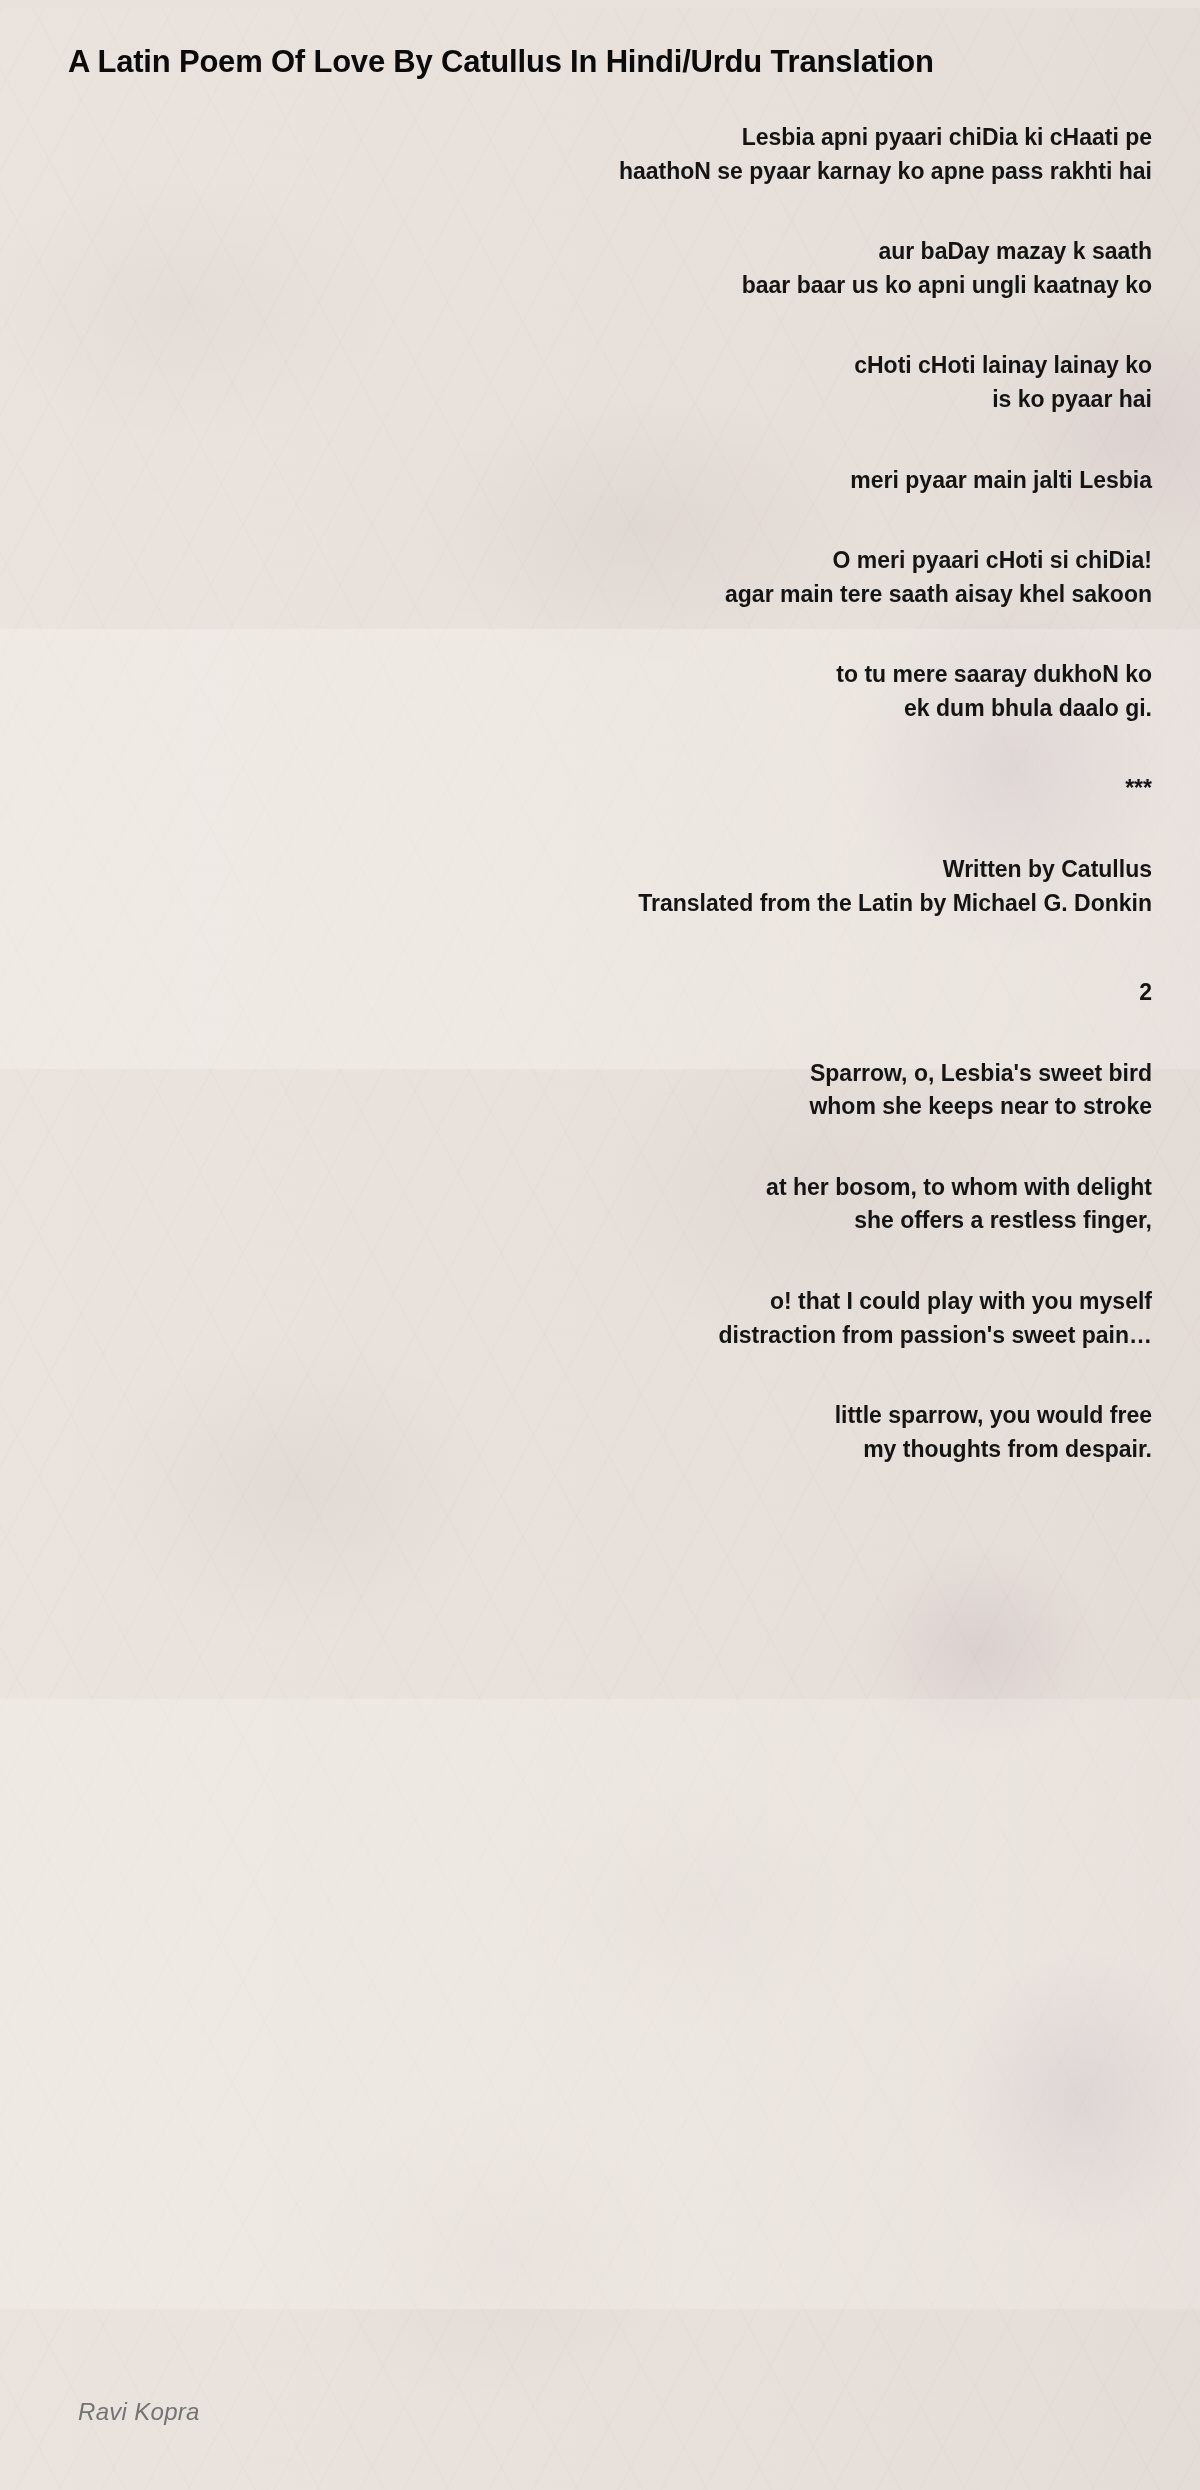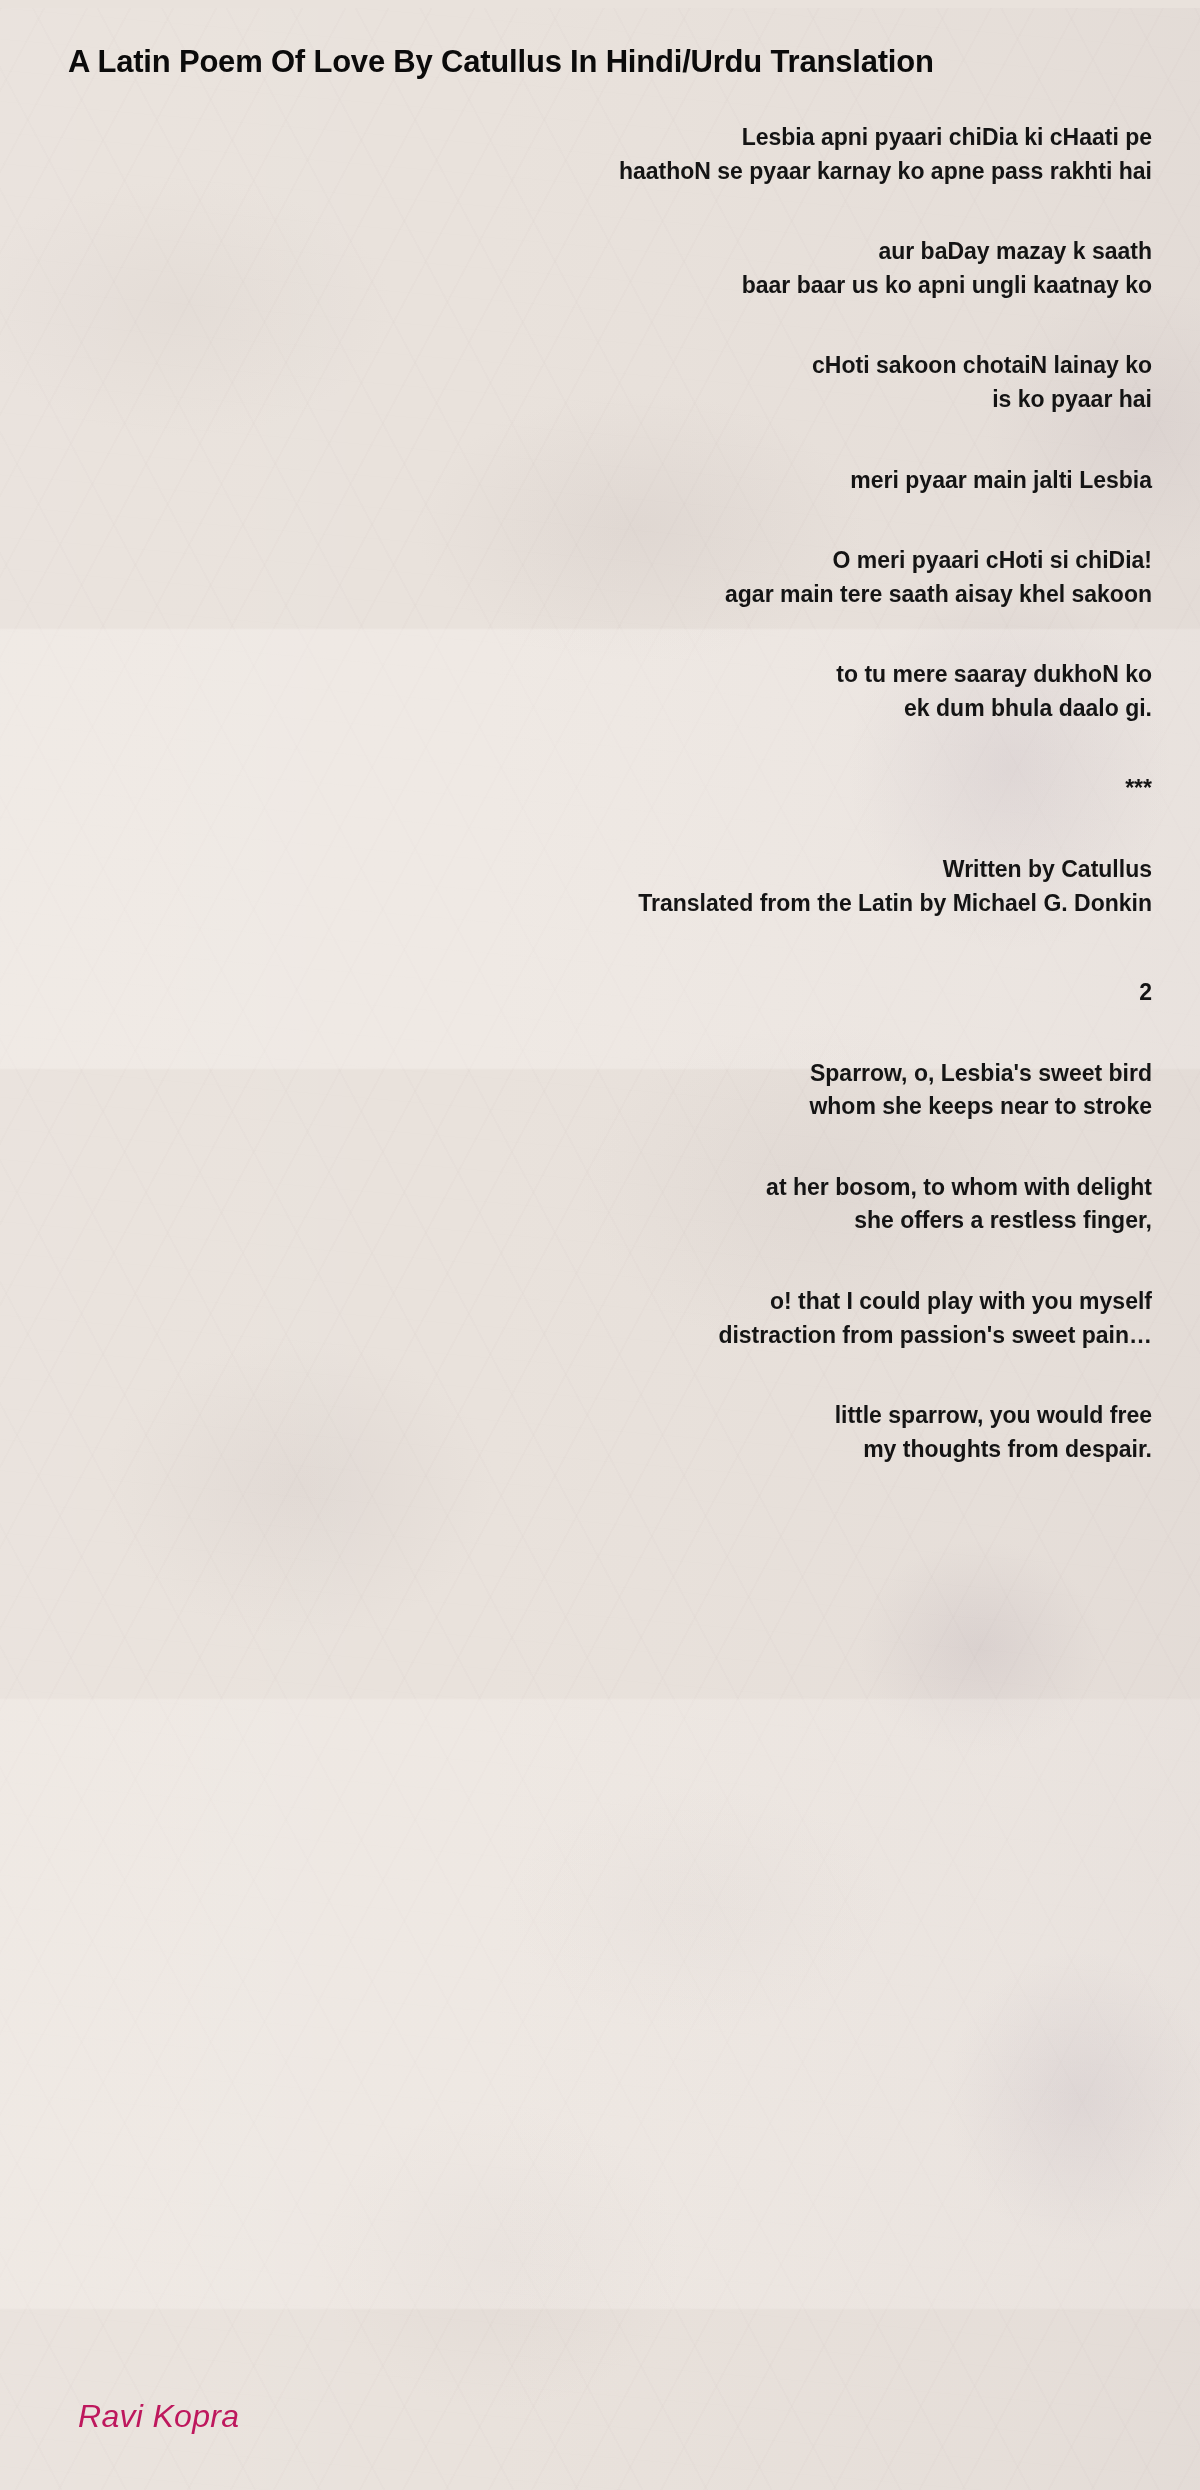--- a/index.html
+++ b/index.html
@@ -116,24 +116,24 @@
     line-height: 1.46;
   }
 
   .attribution { margin: 0 0 0 0; }
 
   #signature {
     position: absolute;
     left: 78px;
     top: 2390px;
     z-index: 6;
-    font-size: 32px;
+    font-size: 24px;
     font-style: italic;
     font-weight: normal;
-    color: #be185d;
+    color: #737373;
     letter-spacing: .3px;
   }
 </style>
 </head>
 <body>
 
 <div id="page">
 
   <div id="texture-base"></div>
   <div id="texture-veins"></div>
@@ -150,21 +150,21 @@
         <span class="line">Lesbia apni pyaari chiDia ki cHaati pe</span>
         <span class="line">haathoN se pyaar karnay ko apne pass rakhti hai</span>
       </div>
 
       <div class="stanza">
         <span class="line">aur baDay mazay k saath</span>
         <span class="line">baar baar us ko apni ungli kaatnay ko</span>
       </div>
 
       <div class="stanza">
-        <span class="line">cHoti sakoon chotaiN lainay ko</span>
+        <span class="line">cHoti cHoti lainay lainay ko</span>
         <span class="line">is ko pyaar hai</span>
       </div>
 
       <div class="stanza">
         <span class="line">meri pyaar main jalti Lesbia</span>
       </div>
 
       <div class="stanza">
         <span class="line">O meri pyaari cHoti si chiDia!</span>
         <span class="line">agar main tere saath aisay khel sakoon</span>

